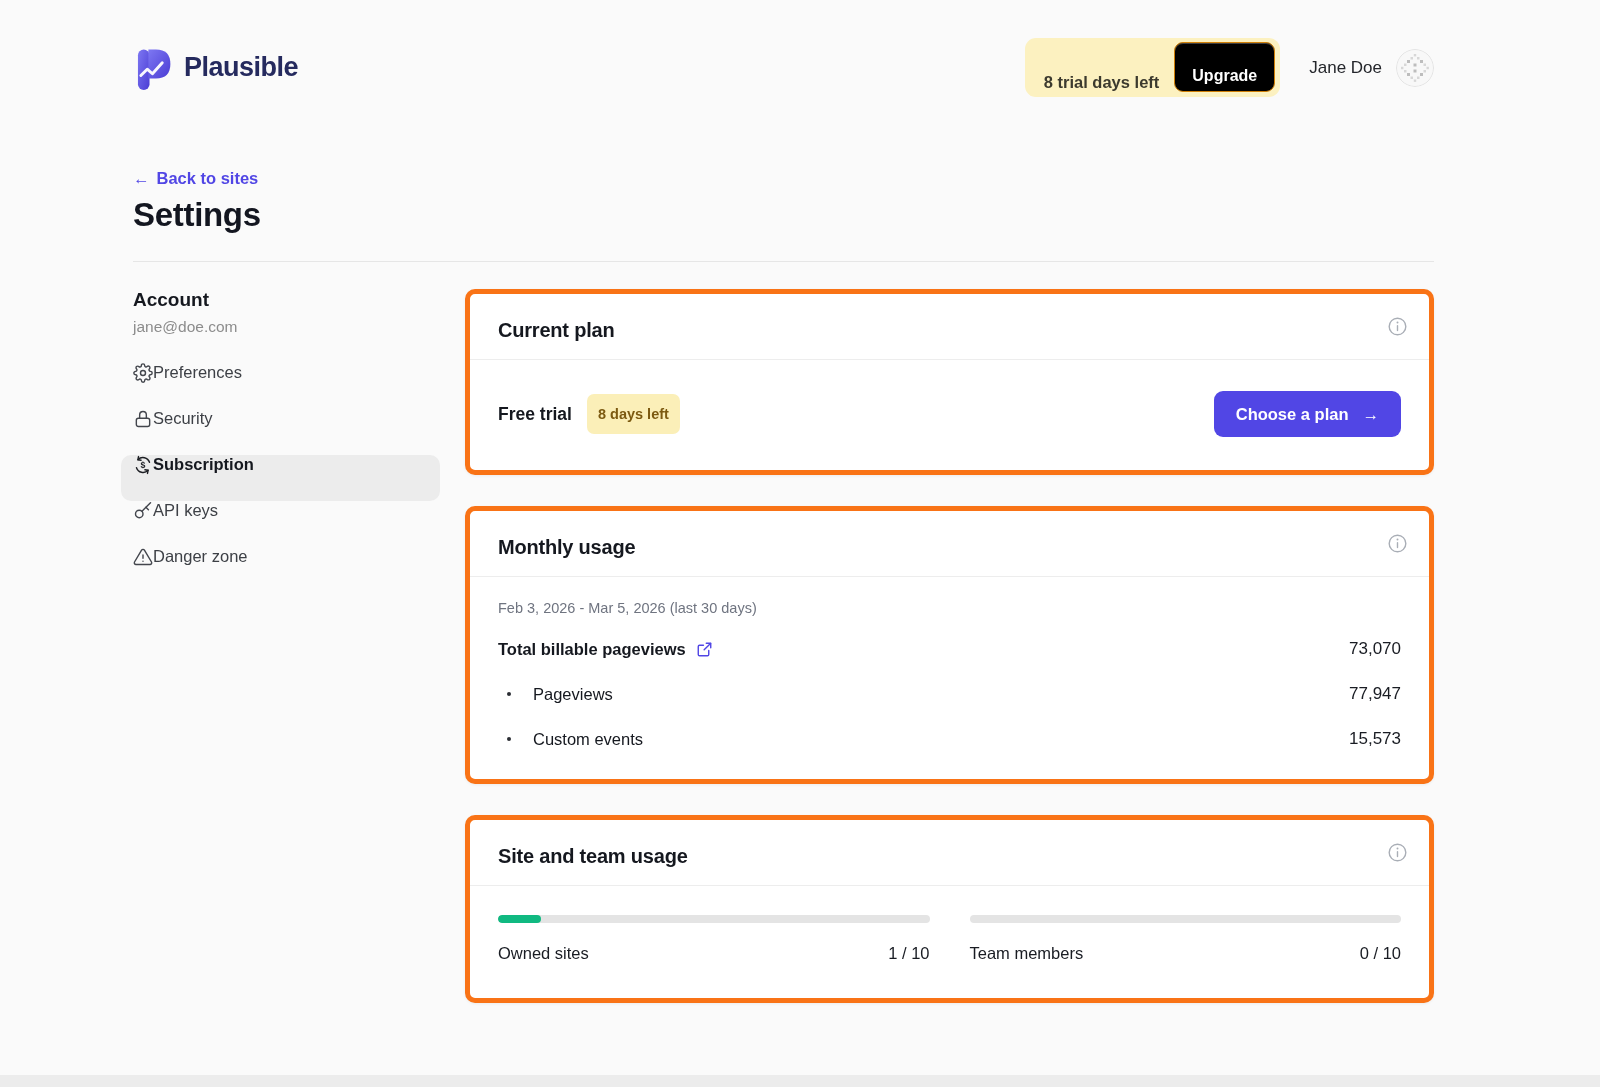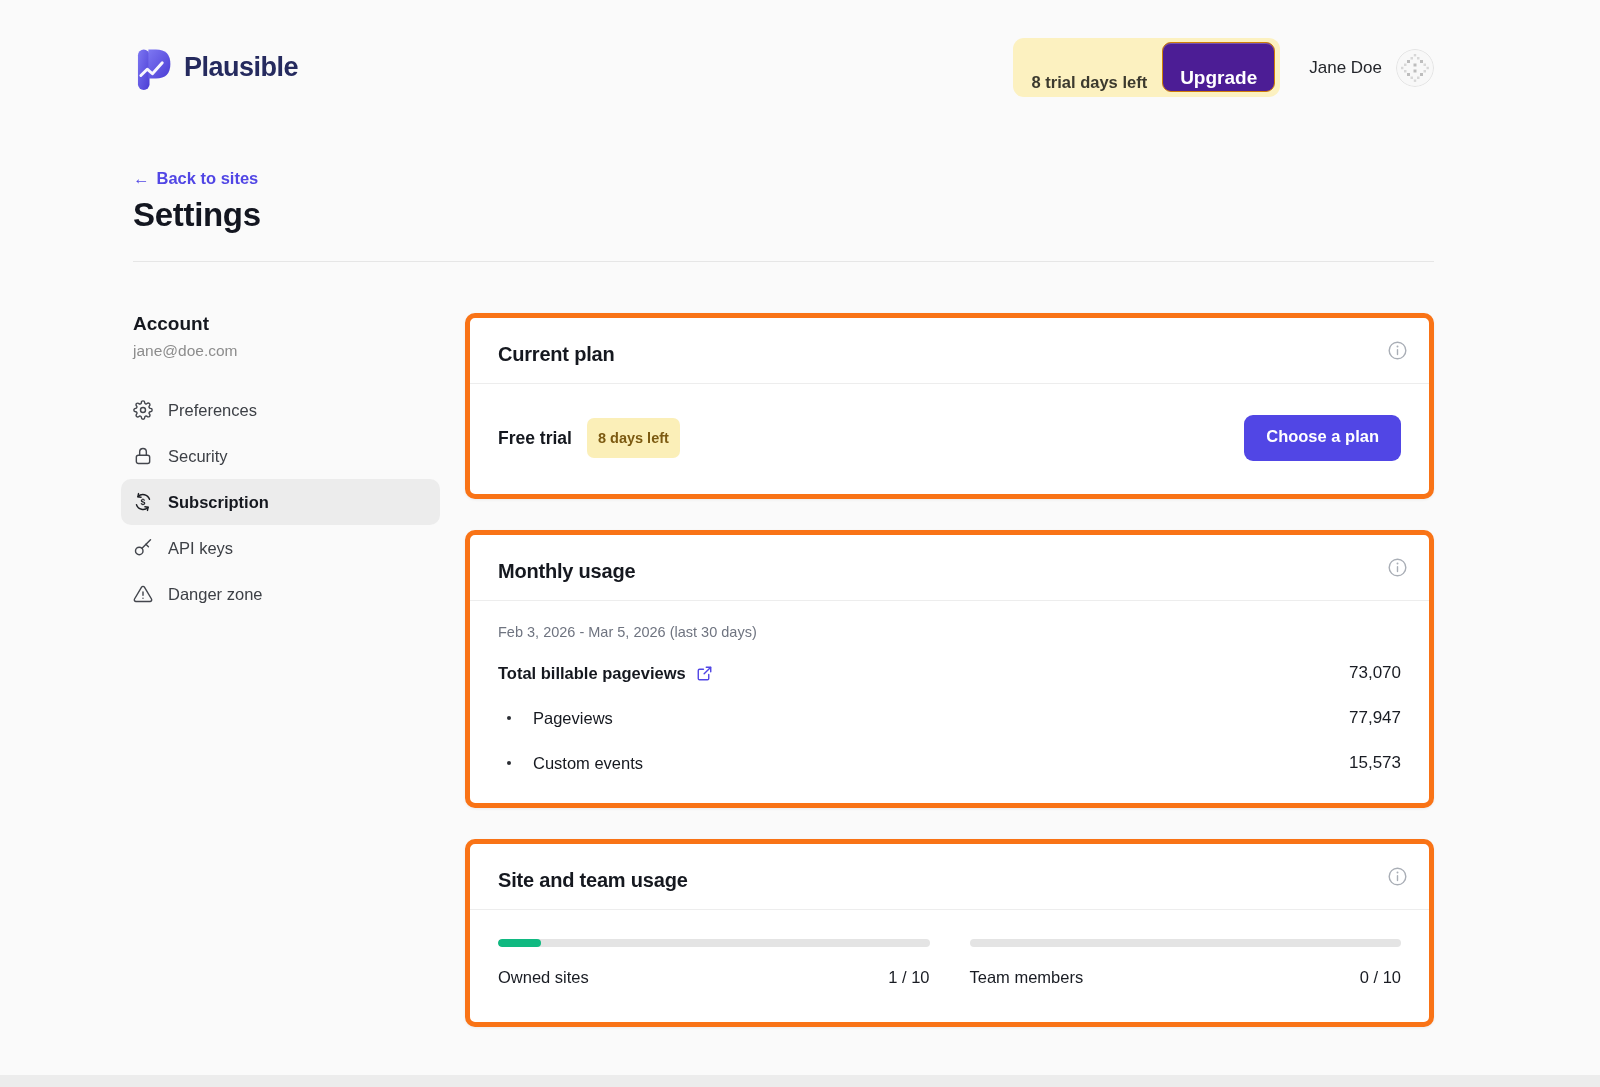--- a/index.html
+++ b/index.html
@@ -17,44 +17,44 @@
   .topbar { display: flex; align-items: center; justify-content: space-between; padding-top: 38px; }
   .brand { display: flex; align-items: center; gap: 11px; }
   .brand-name { font-size: 27px; font-weight: bold; color: #252a5e; letter-spacing: -0.5px; }
   .topbar-right { display: flex; align-items: center; }
   .trial-pill {
     display: flex; align-items: flex-end; background: #fcf1c0; border-radius: 11px;
     padding: 5px 5px 5px 19px; height: 59px;
   }
   .trial-pill-text { font-size: 16.5px; font-weight: bold; color: #3c3a2e; }
   .upgrade-btn {
-    margin-left: 15px; background: #4c1d95; color: #fff; font-family: inherit;
-    font-size: 19px; font-weight: bold; border: 1px solid #d07f06;
+    margin-left: 15px; background: #000000; color: #fff; font-family: inherit;
+    font-size: 16px; font-weight: bold; border: 1px solid #d07f06;
     border-radius: 9px; padding: 24px 17px; height: 37px; cursor: pointer;
     box-shadow: inset 0 1px 0 rgba(255,255,255,.25);
   }
   .user-name { margin-left: 29px; font-size: 17px; color: #24262b; }
   .avatar { margin-left: 14px; width: 38px; height: 38px; border-radius: 50%; overflow: hidden; cursor: pointer; }
 
   
   .back-link {
     display: inline-flex; align-items: center; gap: 7px; margin-top: 72px;
     color: #5146e5; font-size: 16.5px; font-weight: bold; text-decoration: none; cursor: pointer;
   }
   .page-title { margin-top: 8px; font-size: 33px; font-weight: bold; letter-spacing: -0.3px; color: #131620; }
   .page-divider { margin-top: 27px; border: 0; border-top: 1px solid #e6e6e6; height: 0; }
 
   
-  .layout { display: flex; gap: 25px; margin-top: 51px; align-items: flex-start; }
+  .layout { display: flex; gap: 25px; margin-top: 27px; align-items: flex-start; }
   .sidebar { flex: 0 0 307px; }
   .sidebar-title { font-size: 19px; font-weight: bold; color: #15181f; }
   .sidebar-email { margin-top: 7px; font-size: 15.5px; color: #8c8c8c; }
   .nav { margin-top: 27px; margin-left: -12px; width: calc(100% + 12px); }
   .nav-item {
-    display: flex; align-items: center; gap: 15px; height: 46px; padding: 0 12px;
+    display: flex; align-items: flex-start; height: 46px; padding: 0 12px;
     border-radius: 10px; cursor: pointer; color: #3d4046; font-size: 16.5px;
   }
   .nav-item .nav-icon { display: flex; color: #43464d; }
   .nav-item.active { background: #ececec; font-weight: bold; color: #15181f; }
   .nav-item.active .nav-icon { color: #1d1f24; }
 
   
   .main { flex: 1; display: flex; flex-direction: column; gap: 31px; }
   .card {
     position: relative; background: #fff; border-radius: 10px;
@@ -68,21 +68,21 @@
   
   .plan-row { display: flex; align-items: center; padding: 31px 28px 33px; }
   .plan-name { font-size: 17.5px; font-weight: bold; }
   .days-badge {
     margin-left: 15px; background: #fbefb8; color: #7c5a11; font-size: 14.5px; font-weight: bold;
     padding: 12px 11px; border-radius: 7px;
   }
   .plan-cta {
     margin-left: auto; background: #5146e5; color: #fff; border: none; border-radius: 9px;
     font-family: inherit; font-size: 16.5px; font-weight: bold; padding: 12px 22px; height: 46px;
-    cursor: pointer; display: inline-flex; align-items: center; gap: 8px; flex-direction: column;
+    cursor: pointer; display: inline-flex; align-items: center; gap: 14px;
   }
 
   
   .usage-body { padding: 23px 28px 30px; }
   .usage-period { font-size: 14.5px; color: #6f7480; }
   .usage-row { display: flex; align-items: center; margin-top: 23px; font-size: 16.5px; }
   .usage-row-label { display: flex; align-items: center; gap: 10px; }
   .usage-total-label { font-weight: bold; }
   .ext-link { display: flex; color: #5146e5; cursor: pointer; }
   .usage-value { margin-left: auto; font-size: 17px; color: #191c23; }

